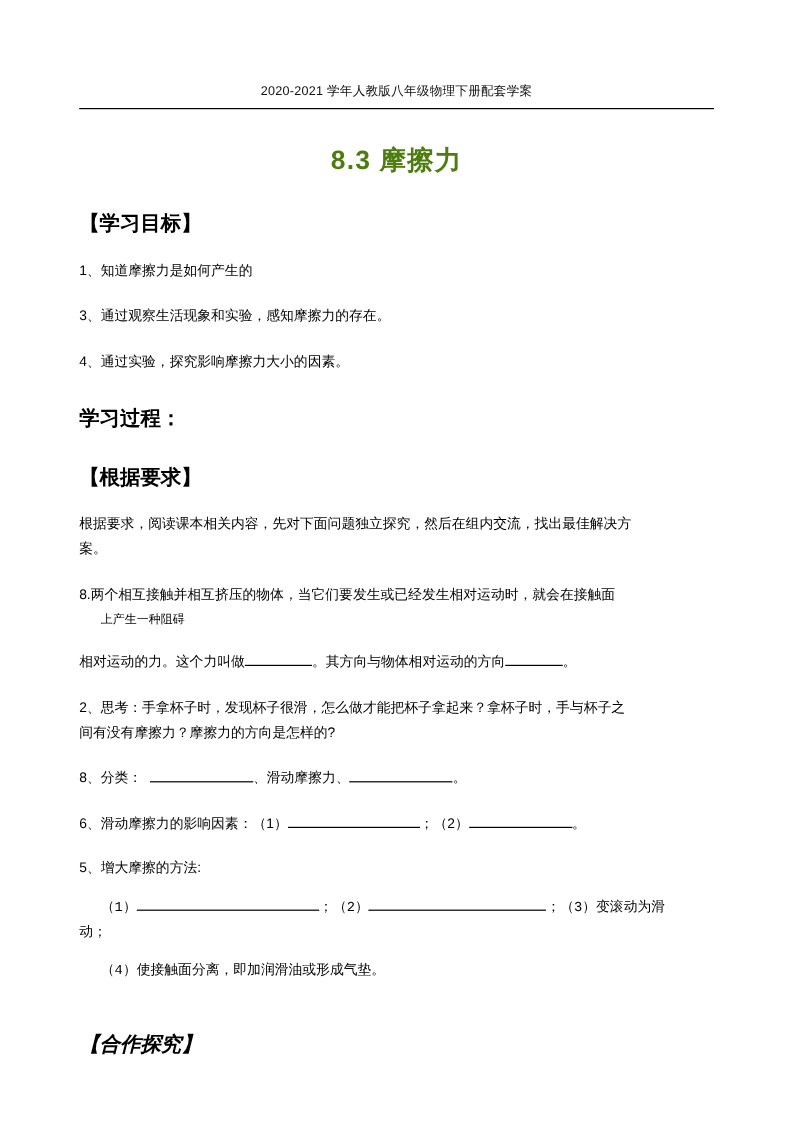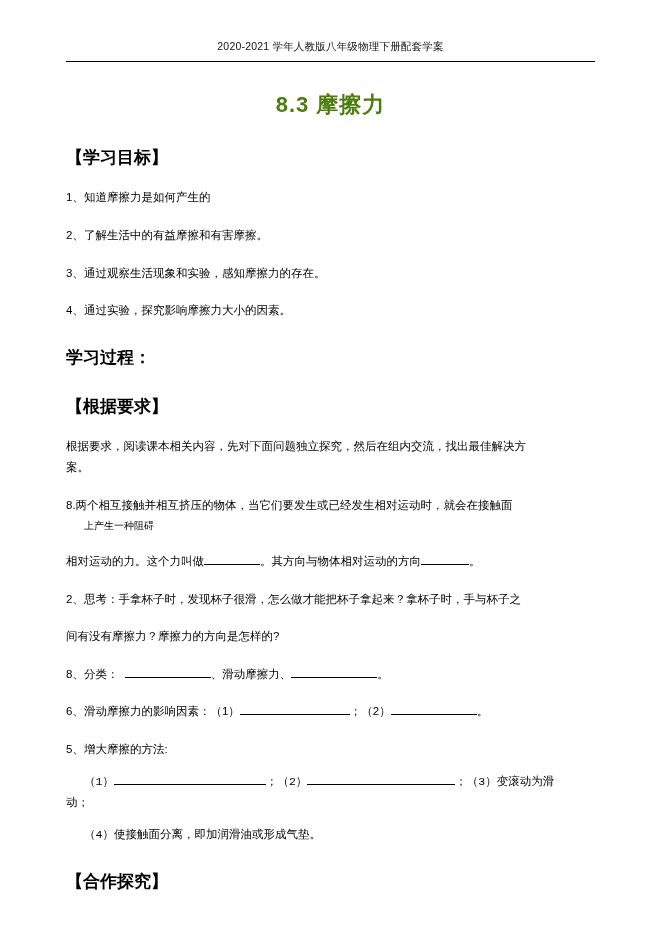--- a/index.html
+++ b/index.html
@@ -18,21 +18,21 @@
     position: relative;
     width: 661px;
     height: 935px;
     box-sizing: border-box;
     padding: 0 66px;
   }
   .header-text {
     text-align: center;
     font-size: 10.5px;
     color: #111111;
-    padding-top: 40px;
+    padding-top: 69px;
     letter-spacing: 0.2px;
     font-family: "Liberation Sans", sans-serif;
   }
   .header-rule {
     border: none;
     border-top: 1px solid #000000;
     margin: 7px 0 0 0;
   }
   .doc-title {
     text-align: center;
@@ -83,53 +83,52 @@
 <div class="page">
 
   <div class="header-text">2020-2021 学年人教版八年级物理下册配套学案</div>
   <hr class="header-rule">
 
   <h1 class="doc-title">8.3  摩擦力</h1>
 
   <div class="section-head">【学习目标】</div>
 
   <p class="para">1、知道摩擦力是如何产生的</p>
-  <p class="para">2、了解生活中的有益摩擦和有害摩擦。</p>
   <p class="para">3、通过观察生活现象和实验，感知摩擦力的存在。</p>
   <p class="para">4、通过实验，探究影响摩擦力大小的因素。</p>
 
   <div class="section-head">学习过程：</div>
 
   <div class="section-head">【根据要求】</div>
 
   <p class="para">根据要求，阅读课本相关内容，先对下面问题独立探究，然后在组内交流，找出最佳解决方</p>
   <p class="para" style="margin-top:3px;">案。</p>
 
   <p class="para">8.两个相互接触并相互挤压的物体，当它们要发生或已经发生相对运动时，就会在接触面</p>
   <div class="indent-line">上产生一种阻碍</div>
 
   <p class="para">
     <span>相对运动的力。这个力叫做</span><span class="blank b-md"></span><span>。其方向与物体相对运动的方向</span><span class="blank b-sm"></span><span>。</span>
   </p>
 
   <p class="para">2、思考：手拿杯子时，发现杯子很滑，怎么做才能把杯子拿起来？拿杯子时，手与杯子之</p>
-  <p class="para" style="margin-top:19px;">间有没有摩擦力？摩擦力的方向是怎样的?</p>
+  <p class="para" style="margin-top:3px;">间有没有摩擦力？摩擦力的方向是怎样的?</p>
 
   <p class="para">
     <span>8、分类：</span>&nbsp;&nbsp;<span class="blank b-lg"></span><span>、滑动摩擦力、</span><span class="blank b-lg"></span><span>。</span>
   </p>
 
   <p class="para">
     <span>6、滑动摩擦力的影响因素：（1）</span><span class="blank b-xl"></span><span>；（2）</span><span class="blank b-lg"></span><span>。</span>
   </p>
 
   <p class="para">5、增大摩擦的方法:</p>
 
   <div class="para-sub">
     <span>（1）</span><span class="blank b-fill1"></span><span>；（2）</span><span class="blank b-fill2"></span><span>；（3）变滚动为滑</span>
   </div>
   <div class="para-sub" style="margin-top:3px;margin-left:0;">动；</div>
 
   <div class="para-sub">（4）使接触面分离，即加润滑油或形成气垫。</div>
 
-  <div class="section-head" style="margin-top:26px;">【合作探究】</div>
+  <div class="section-head" style="margin-top:40px;font-style:italic;">【合作探究】</div>
 
 </div>
 
 </body></html>

